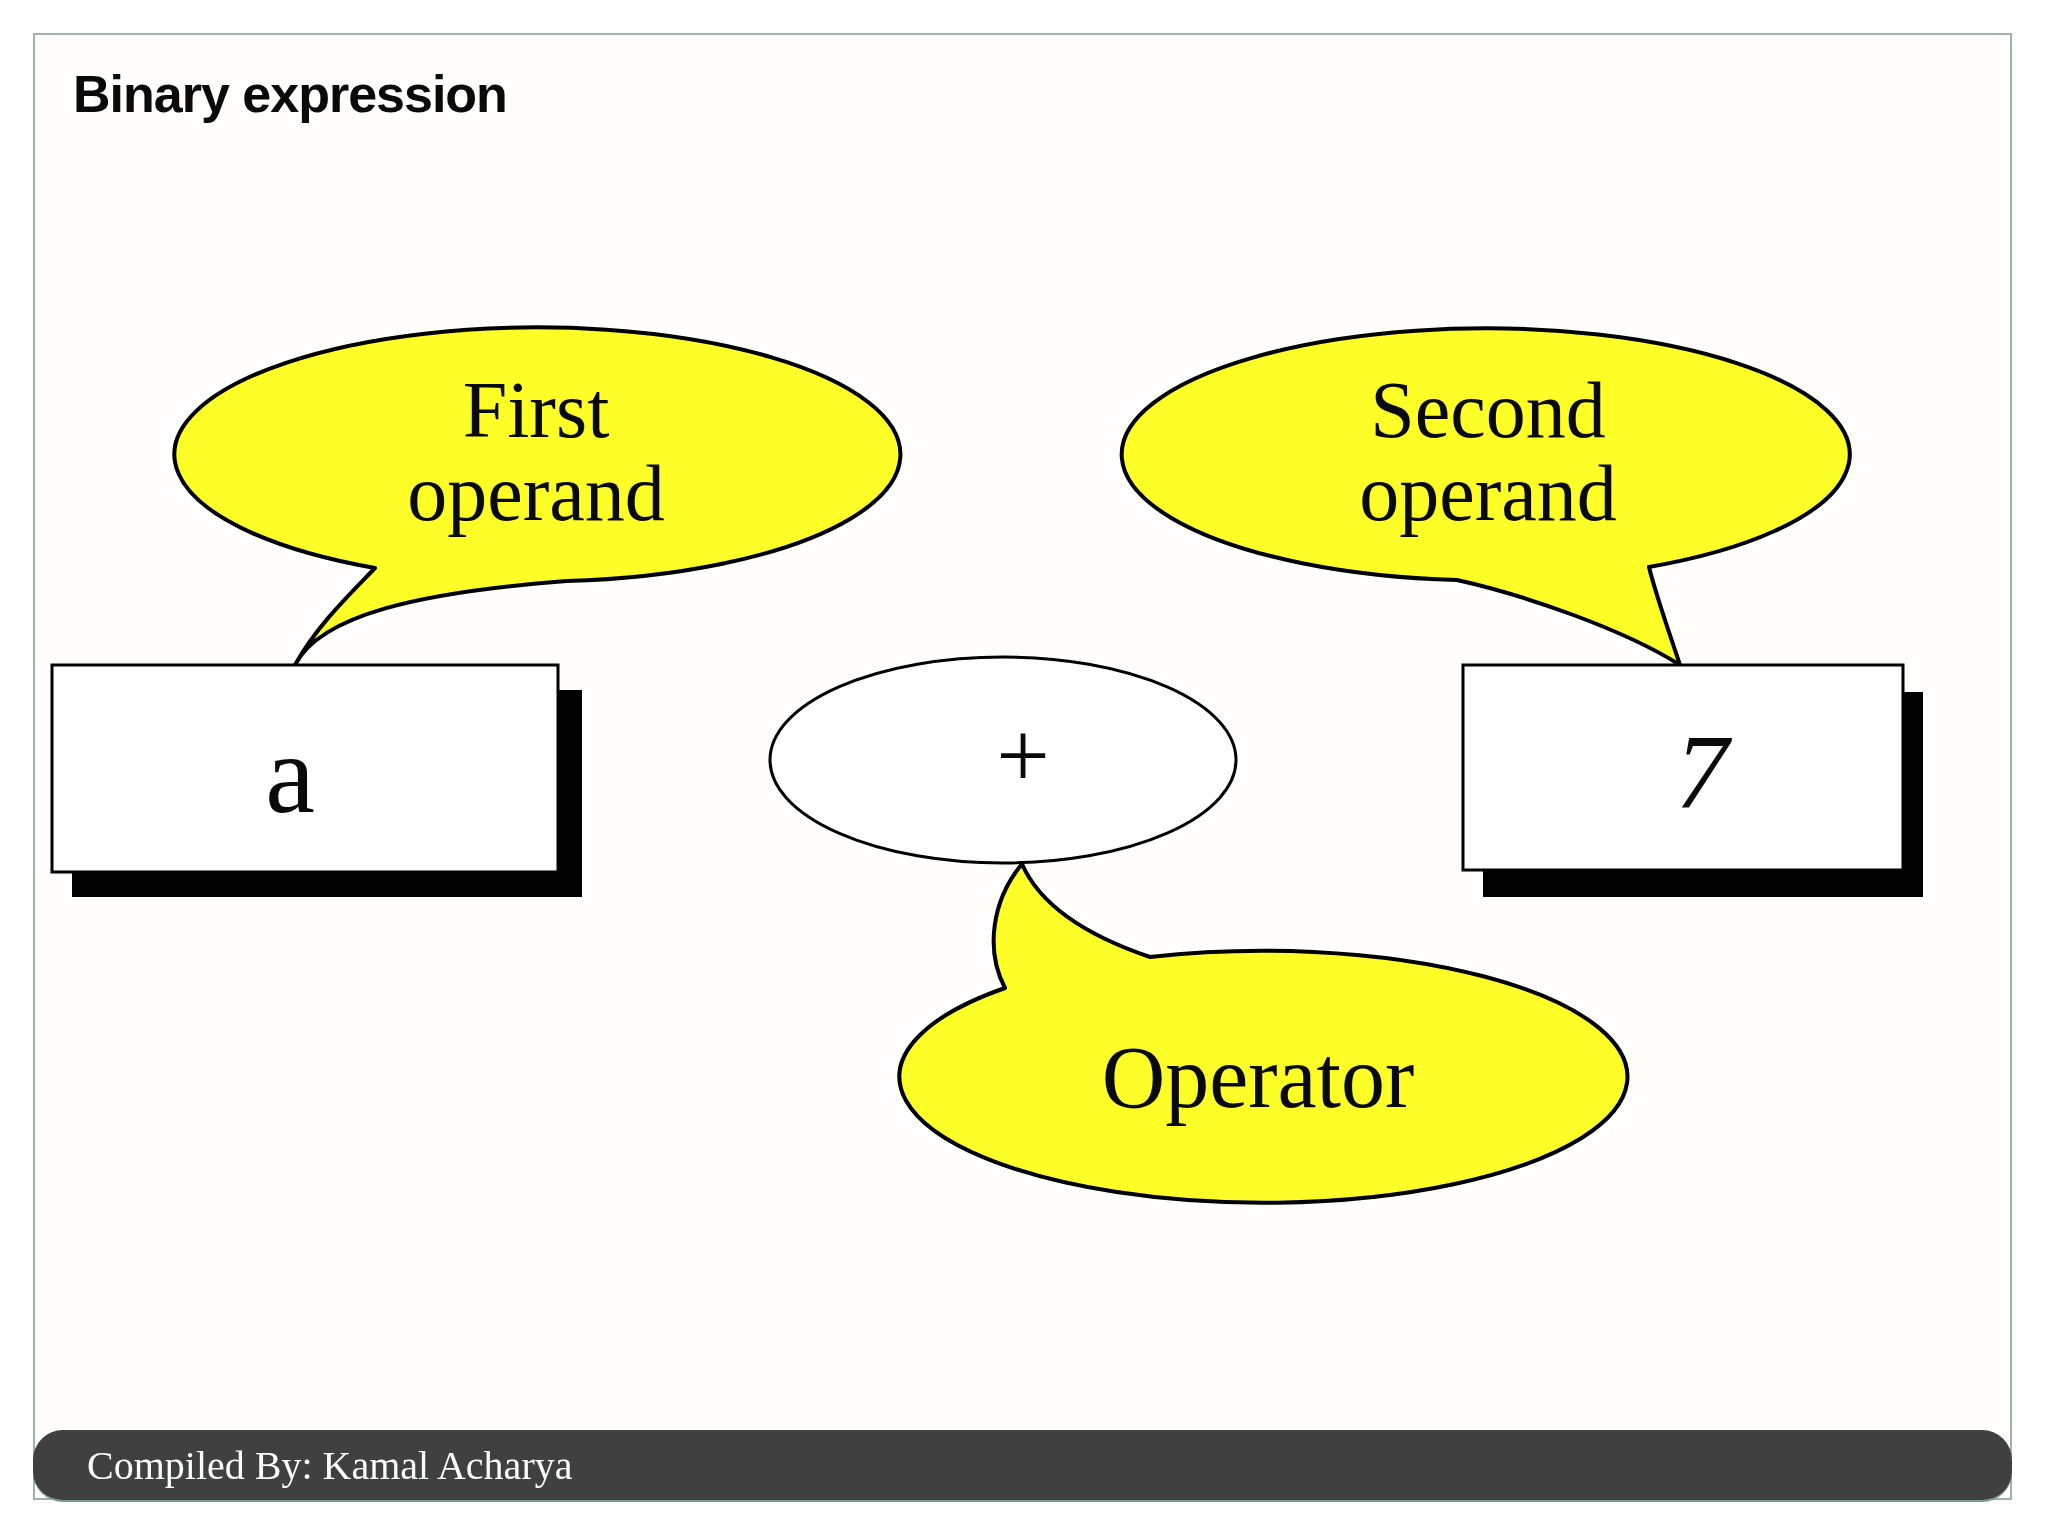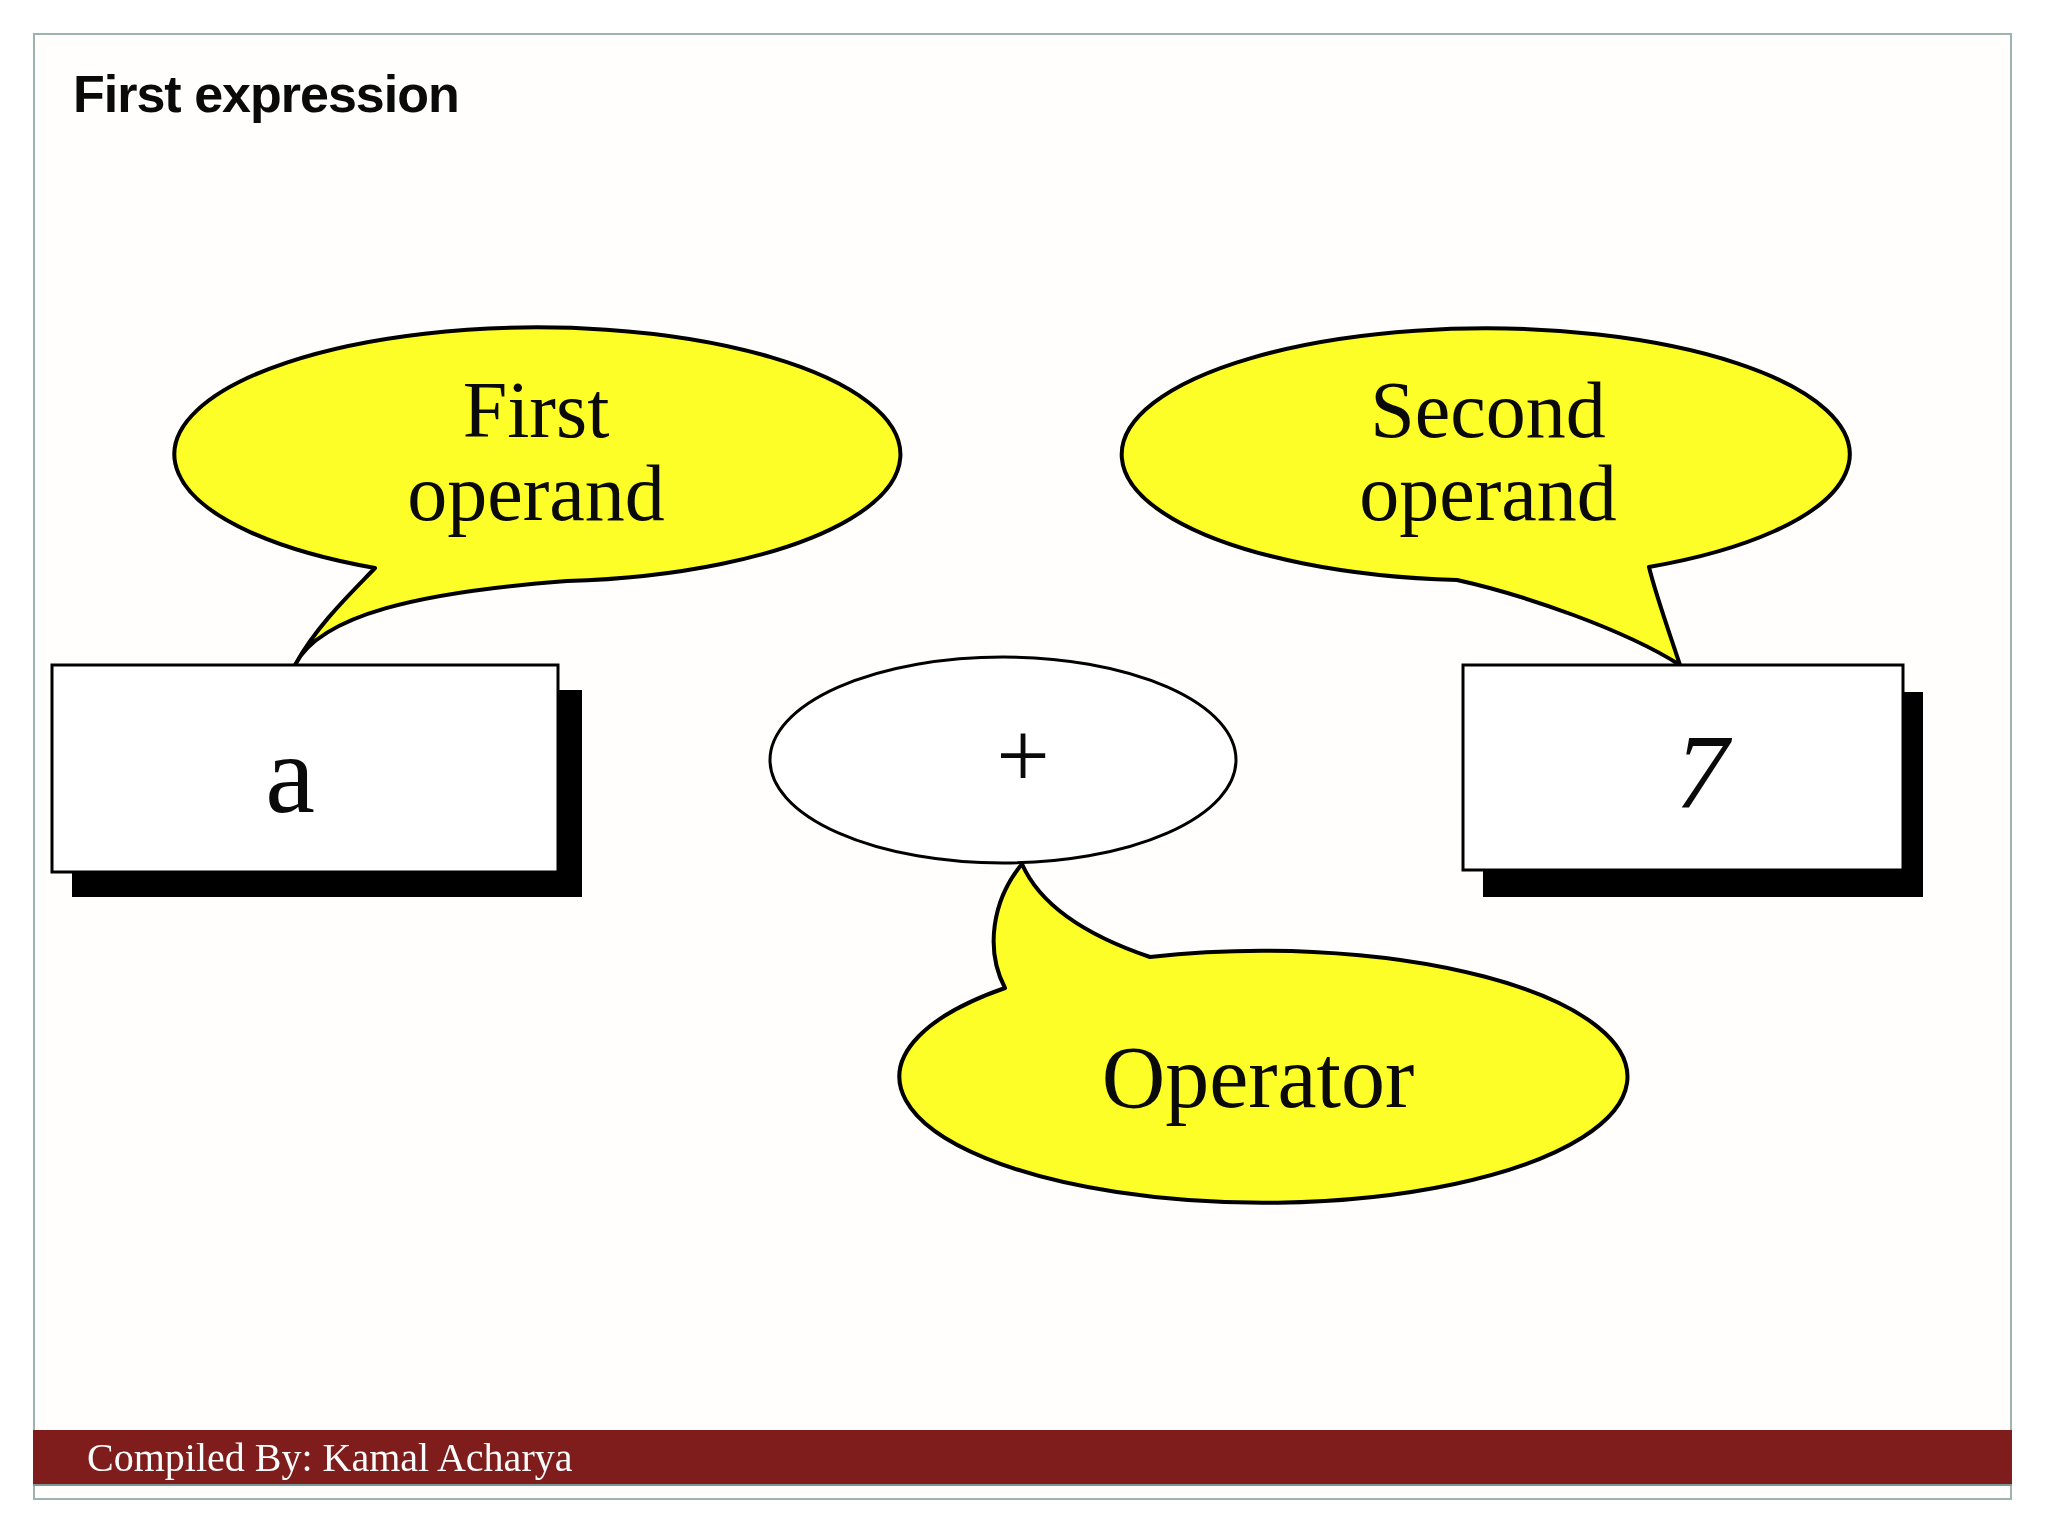--- a/index.html
+++ b/index.html
@@ -41,26 +41,27 @@
     left: 0;
     top: 0;
     width: 2048px;
     height: 1536px;
   }
   .footer-bar {
     position: absolute;
     left: 33px;
     top: 1430px;
     width: 1979px;
-    height: 56px;
-    background: #7f1d1d;
+    height: 72px;
+    background: #404040;
     border-bottom: 2px solid #7c9a95;
     box-sizing: border-box;
     display: flex;
     align-items: center;
+    border-radius: 30px;
   }
   .footer-text {
     margin-left: 54px;
     font-family: "Liberation Serif", "DejaVu Serif", serif;
     font-size: 40px;
     color: #fafcfb;
     white-space: nowrap;
   }
   
   .callout {
@@ -115,21 +116,21 @@
     text-anchor: middle;
   }
 </style>
 </head>
 <body>
 
 <div class="canvas">
 
   <div class="slide"></div>
 
-  <div class="slide-title">First expression</div>
+  <div class="slide-title">Binary expression</div>
 
   <svg class="diagram-svg" viewBox="0 0 2048 1536">
 
     <rect class="box-shadow" x="72" y="690" width="510" height="207"></rect>
     <rect class="box-shadow" x="1483" y="692" width="440" height="205"></rect>
 
     <path class="callout" d="M 375 568 A 363 127 0 1 1 567 581 C 420 592 320 615 295 665 C 317 625 352 592 375 568 Z"></path>
 
     <path class="callout" d="M 1649 567 A 364 126 0 1 0 1457 580 C 1525 595 1625 630 1680 665 C 1665 620 1655 592 1649 567 Z"></path>
 

